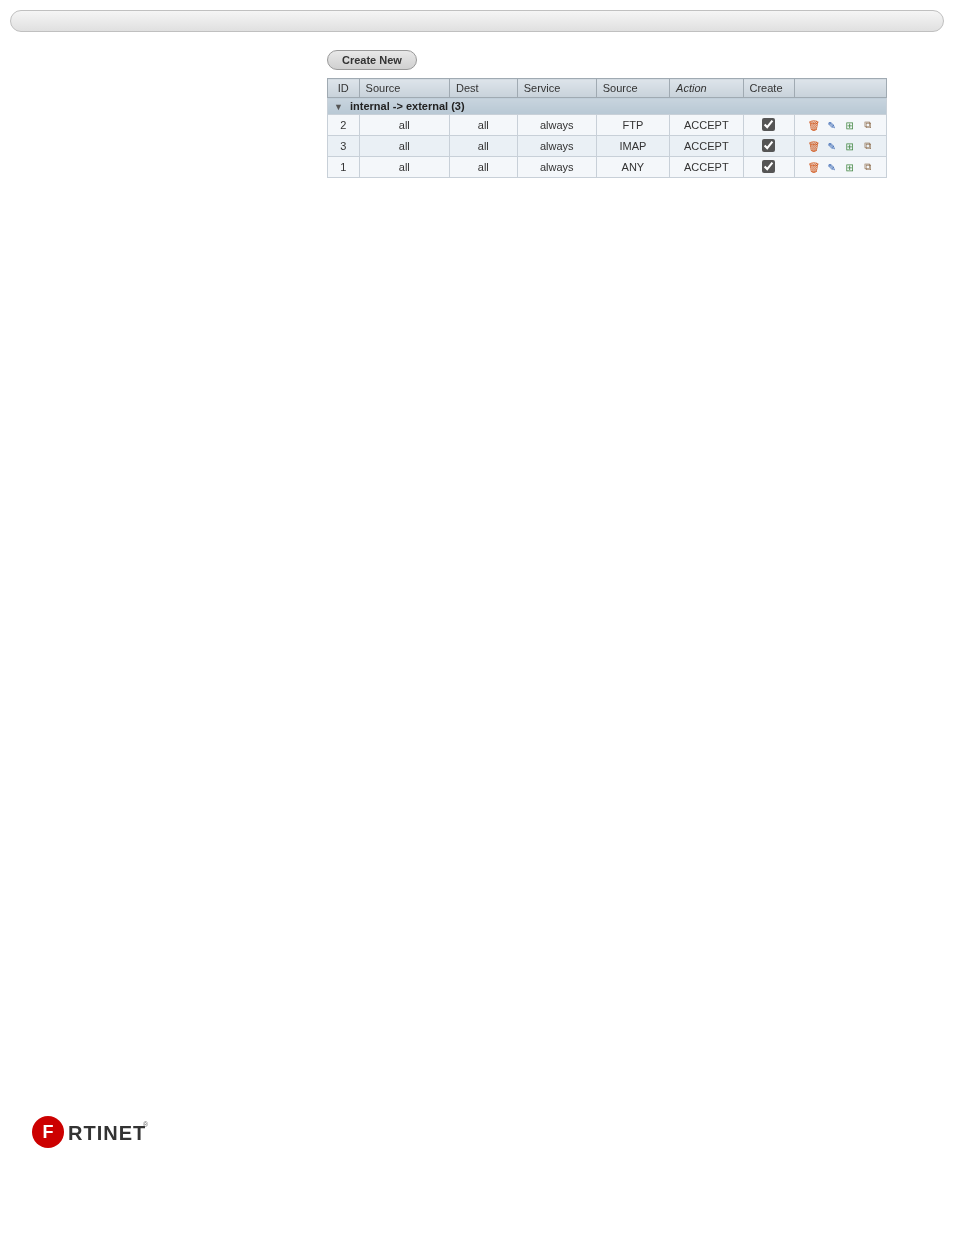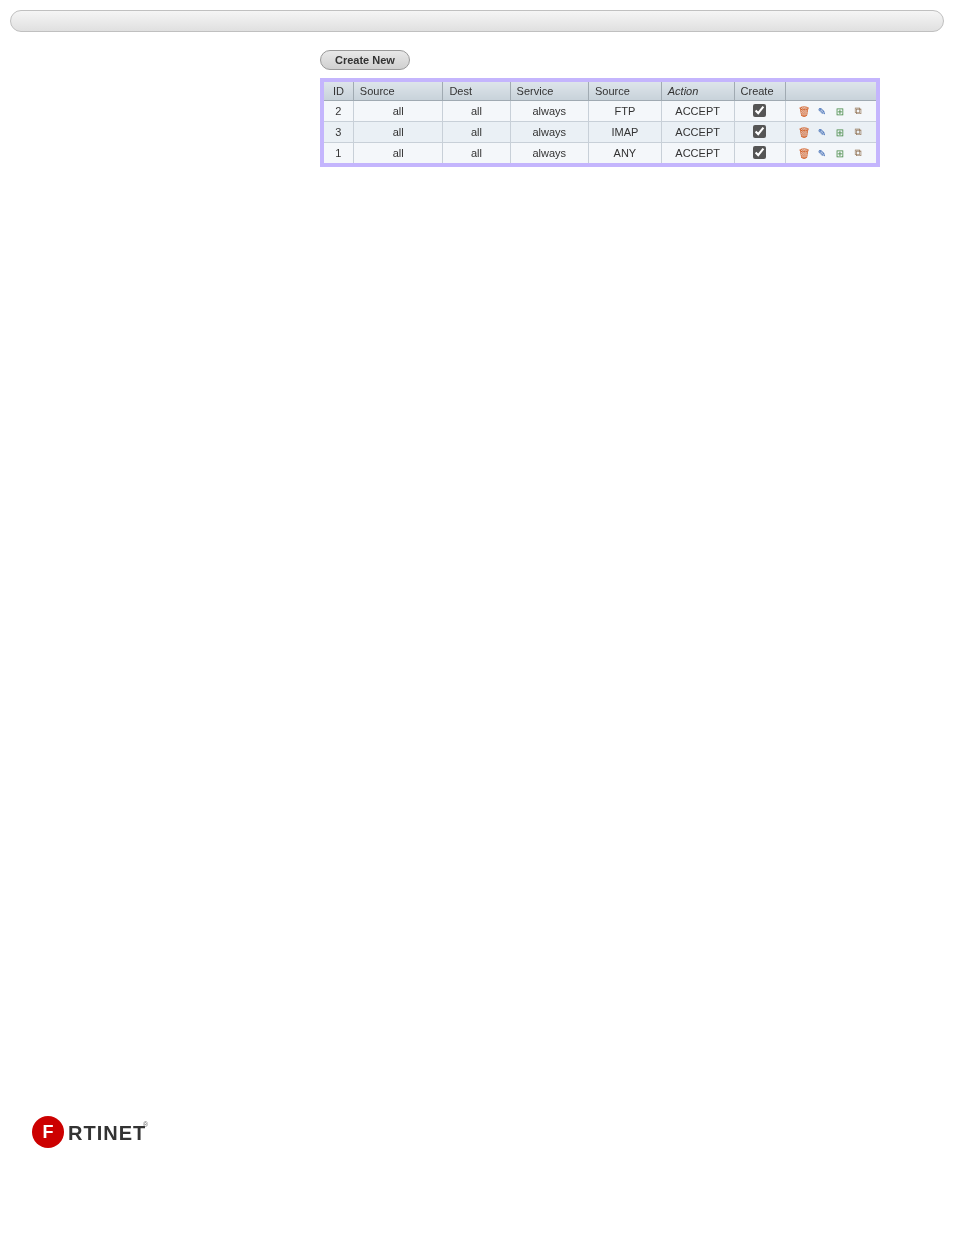--- a/index.html
+++ b/index.html
@@ -24,21 +24,21 @@
       height: 22px;
       background: linear-gradient(to bottom, #f5f5f5, #e0e0e0);
       border: 1px solid #c0c0c0;
       border-radius: 11px;
     }
 
     
     .content-area {
       position: absolute;
       top: 50px;
-      left: 320px;
+      left: 327px;
       width: 560px;
     }
 
     
     .create-new-btn {
       display: inline-block;
       padding: 3px 14px;
       background: linear-gradient(to bottom, #e8e8e8, #d0d0d0);
       border: 1px solid #999;
       border-radius: 10px;
@@ -46,21 +46,21 @@
       font-size: 11px;
       font-weight: bold;
       color: #333;
       margin-bottom: 4px;
     }
 
     
     .policy-table {
       width: 100%;
       border-collapse: collapse;
-      border: 4px solid #c4b5fd;
+      border: 1px solid #c4b5fd;
       background: #ffffff;
     }
 
     .policy-table th {
       background: linear-gradient(to bottom, #dde4ea, #c8d2da);
       border: 1px solid #a0aab2;
       padding: 3px 6px;
       text-align: left;
       font-weight: normal;
       font-size: 11px;
@@ -184,20 +184,26 @@
         <th class="dest-col">Dest</th>
         <th class="schedule-col">Service</th>
         <th class="service-col">Source</th>
         <th class="action-col">Action</th>
         <th class="enable-col">Create</th>
         <th class="actions-col"></th>
       </tr>
     </thead>
     <tbody>
 
+      <tr class="group-header">
+        <td colspan="8">
+          <span class="group-arrow">▼</span>
+          <span>internal -&gt; external (3)</span>
+        </td>
+      </tr>
 
       <tr class="row-even">
         <td>2</td>
         <td>all</td>
         <td>all</td>
         <td>always</td>
         <td>FTP</td>
         <td>ACCEPT</td>
         <td>
           <input type="checkbox" class="enable-checkbox" checked="" style="">

